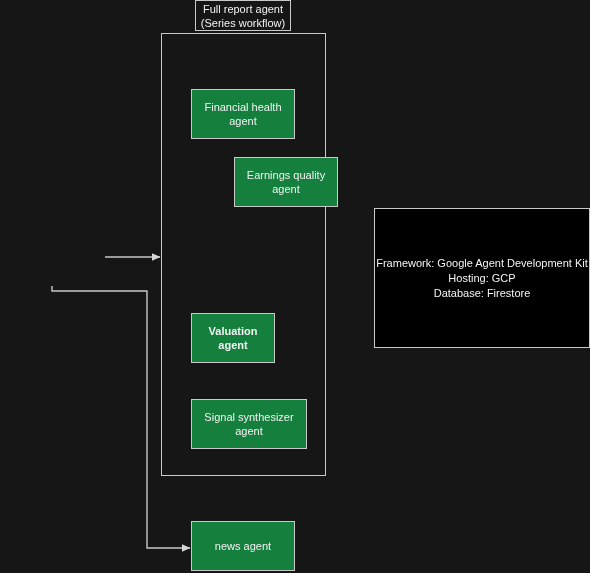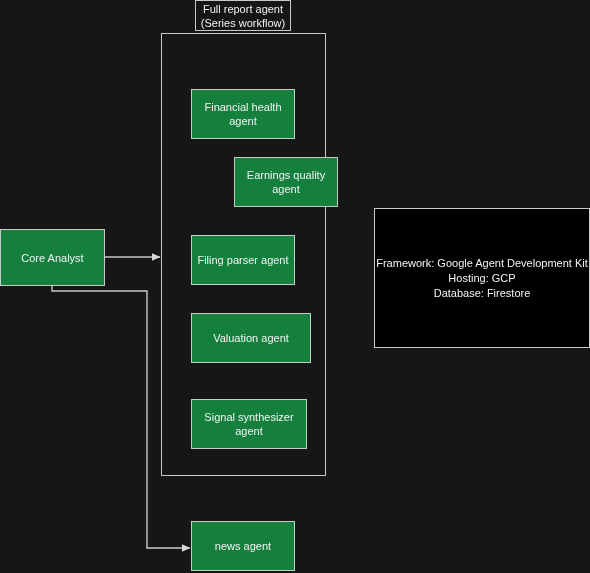--- a/index.html
+++ b/index.html
@@ -91,38 +91,32 @@
     <path d="M52,286 L52,291 L147,291 L147,548 L190,548" fill="none" stroke="#c9c9c9" stroke-width="1.4" marker-end="url(#arrowhead)"></path>
   </svg>
 
   <div class="header-node" style="left:195px; top:0px; width:96px; height:31px;">
     <span>Full report agent
 (Series workflow)</span>
   </div>
 
   <div class="container-node" style="left:161px; top:33px; width:165px; height:443px;"></div>
 
-  <div class="node" style="left:0px; top:229px; width:105px; height:57px;">
-    <span>Core Analyst</span>
-  </div>
 
   <div class="node" style="left:191px; top:89px; width:104px; height:50px;">
     <span>Financial health agent</span>
   </div>
 
   <div class="node" style="left:191px; top:157px; width:104px; height:50px;margin-left:43px;">
     <span>Earnings quality
 agent</span>
   </div>
 
-  <div class="node" style="left:191px; top:235px; width:104px; height:50px;">
-    <span>Filing parser agent</span>
-  </div>
 
-  <div class="node" style="left:191px; top:313px; width:120px; height:50px;">
+  <div class="node" style="left:191px; top:313px; width:84px; height:50px;font-weight:bold;">
     <span>Valuation agent</span>
   </div>
 
   <div class="node" style="left:191px; top:399px; width:116px; height:50px;">
     <span>Signal synthesizer
 agent</span>
   </div>
 
   <div class="node" style="left:191px; top:521px; width:104px; height:50px;">
     <span>news agent</span>

